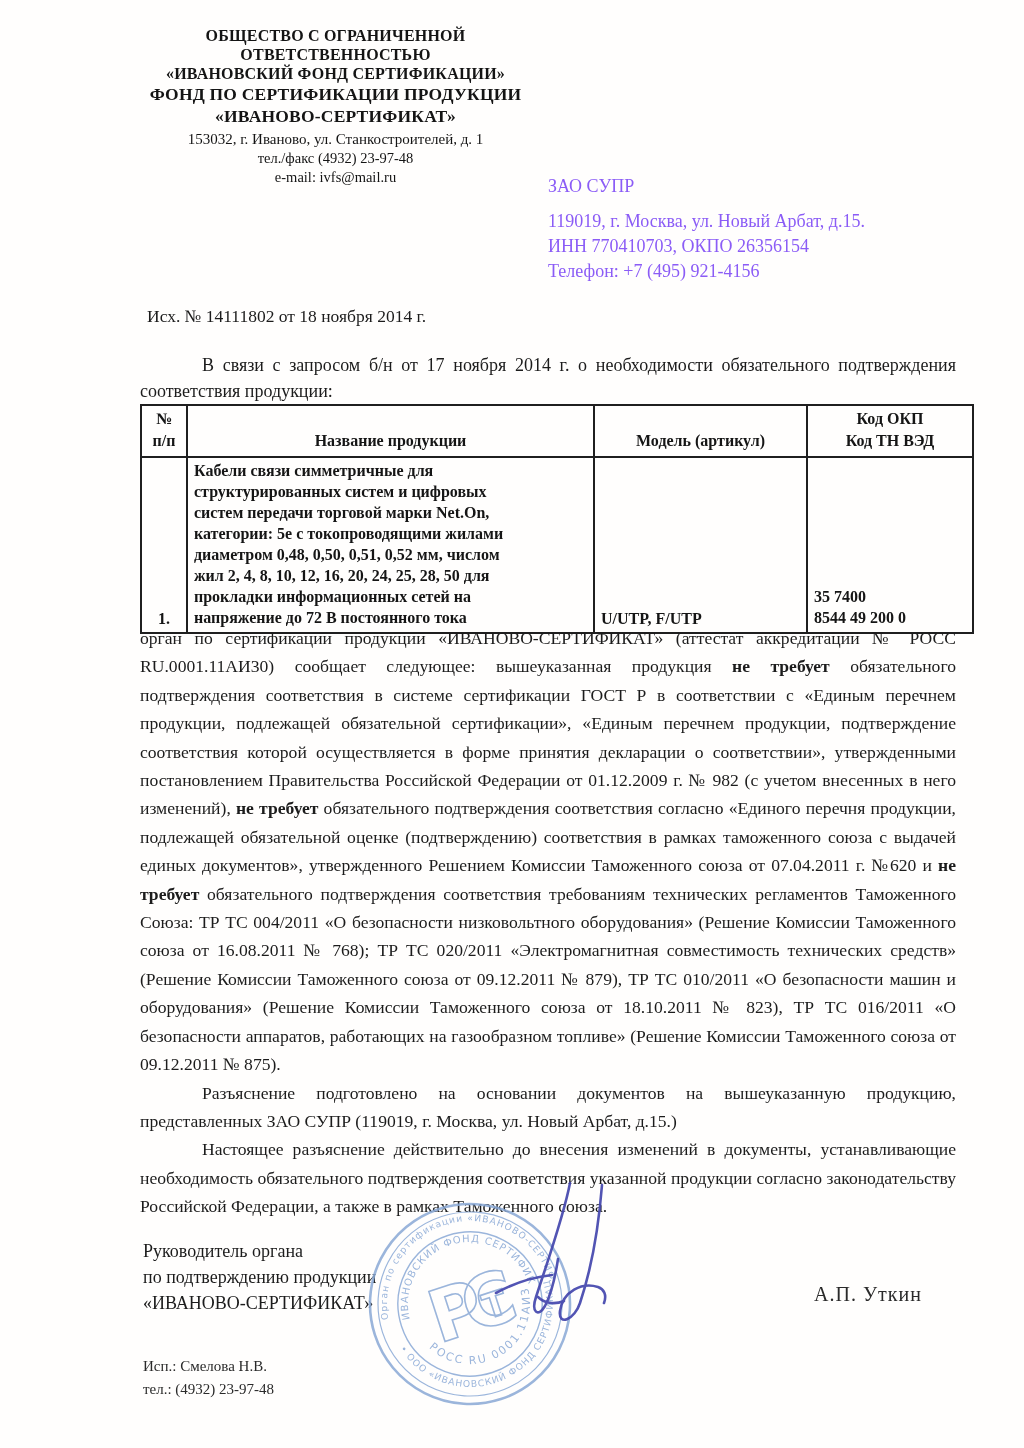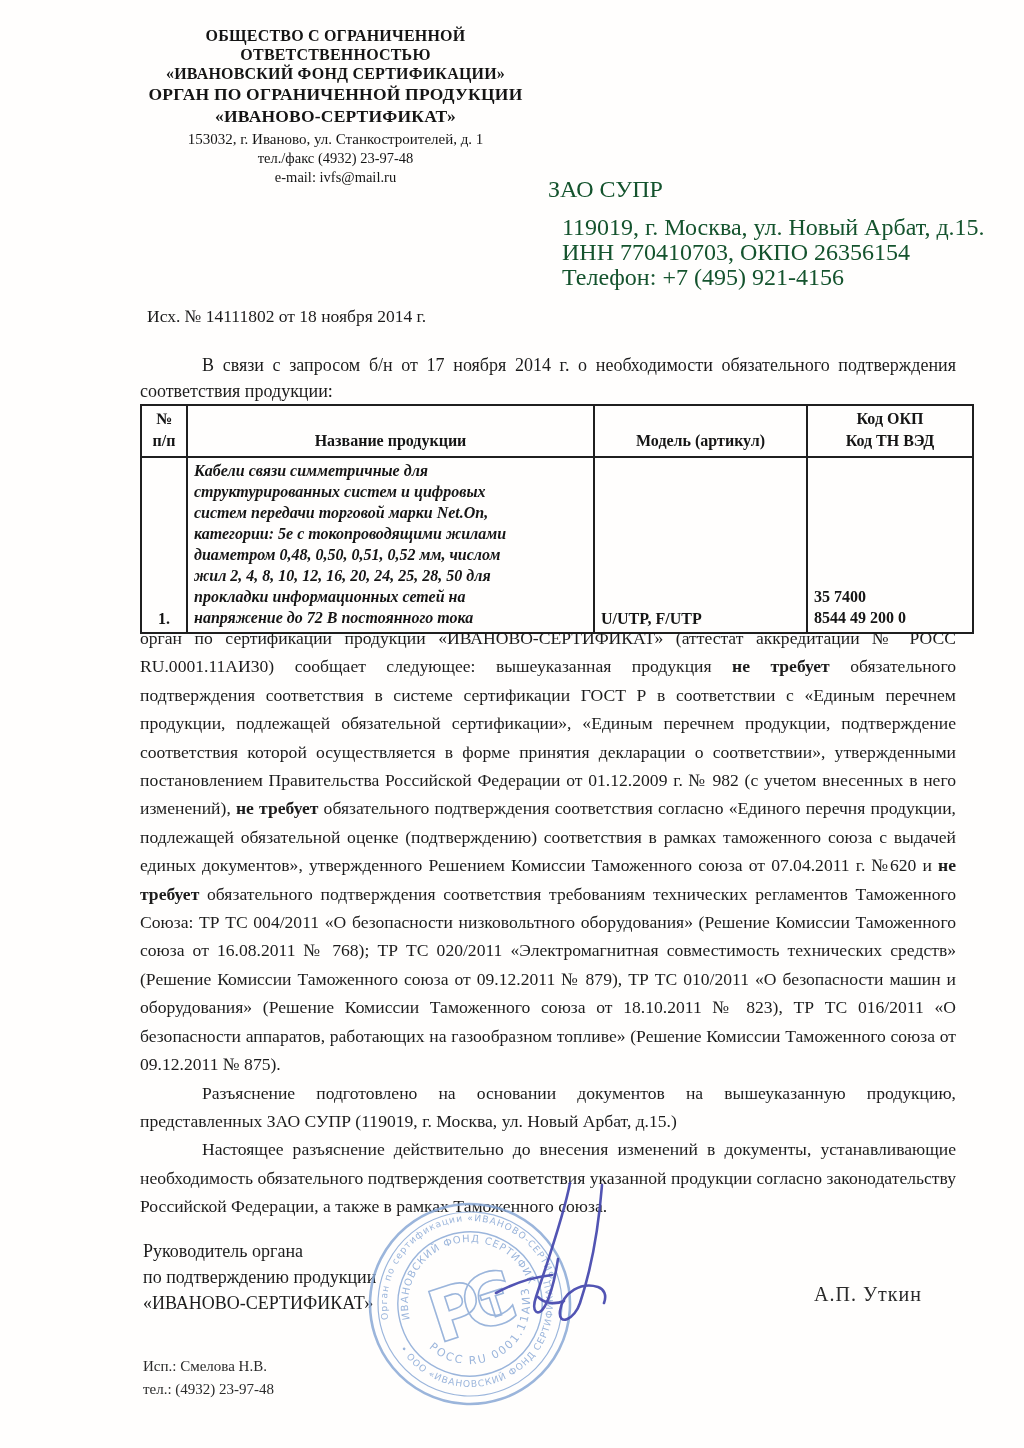--- a/index.html
+++ b/index.html
@@ -18,23 +18,23 @@
     position: absolute; left: 148px; top: 26px; width: 375px;
     text-align: center; color: #141414;
   }
   .lh-small  { font-weight: bold; font-size: 16px; line-height: 19px; letter-spacing: .2px; }
   .lh-big    { font-weight: bold; font-size: 17.5px; line-height: 22px; letter-spacing: .2px; }
   .lh-addr   { font-size: 15px; line-height: 20px; margin-top: 2px; }
   .lh-tel    { font-size: 14.5px; line-height: 19px; }
   .lh-mail   { font-size: 14.5px; line-height: 19px; }
 
   
-  .recipient { position: absolute; left: 548px; top: 176px; font-size: 24px; color: #14532d; }
+  .recipient { position: absolute; left: 548px; top: 176px; font-size: 18px; color: #8b5cf6; }
   .recipient .r-name { margin-bottom: 12px; }
-  .recipient .r-line { line-height: 25px; margin-left: 14px; }
+  .recipient .r-line { line-height: 25px; }
 
   
   .ref-line { position: absolute; left: 147px; top: 306px; font-size: 17.5px; color: #1c1c1c; }
 
   
   .intro {
     position: absolute; left: 140px; top: 352px; width: 816px;
     font-size: 18px; line-height: 26px; text-align: justify; text-indent: 62px;
     color: #1c1c1c;
   }
@@ -48,21 +48,21 @@
     border: 2px solid #1f1f1f; vertical-align: bottom;
     font-size: 16px; color: #151515; padding: 2px 6px 4px 6px;
   }
   th.c-num   { width: 46px;  }
   th.c-name  { width: 407px; }
   th.c-model { width: 213px; }
   th.c-code  { width: 166px; }
   .th-txt { font-weight: bold; text-align: center; white-space: pre-line; line-height: 22px; }
   .hdr-row th { height: 48px; }
   .cell-num  { text-align: center; font-weight: bold; }
-  .cell-name { font-weight: bold; white-space: pre-line; line-height: 21px; padding-top: 5px; font-style: italic; }
+  .cell-name { font-weight: bold; white-space: pre-line; line-height: 21px; padding-top: 5px; }
   .cell-model{ font-weight: bold; }
   .cell-code { font-weight: bold; white-space: pre-line; line-height: 21px; }
 
   
   .bodytext {
     position: absolute; left: 140px; top: 624px; width: 816px;
     font-size: 17.6px; line-height: 28.4px; text-align: justify; color: #1c1c1c;
   }
   .bodytext p.indent { text-indent: 62px; }
 
@@ -82,21 +82,21 @@
 </style>
 </head>
 <body>
 
 <div class="page">
 
   <div class="letterhead">
     <div class="lh-small">ОБЩЕСТВО С ОГРАНИЧЕННОЙ</div>
     <div class="lh-small">ОТВЕТСТВЕННОСТЬЮ</div>
     <div class="lh-small">«ИВАНОВСКИЙ ФОНД СЕРТИФИКАЦИИ»</div>
-    <div class="lh-big">ОРГАН ПО ОГРАНИЧЕННОЙ ПРОДУКЦИИ</div>
+    <div class="lh-big">ФОНД ПО СЕРТИФИКАЦИИ ПРОДУКЦИИ</div>
     <div class="lh-big">«ИВАНОВО-СЕРТИФИКАТ»</div>
     <div class="lh-addr">153032, г. Иваново, ул. Станкостроителей, д. 1</div>
     <div class="lh-tel">тел./факс (4932) 23-97-48</div>
     <div class="lh-mail">e-mail: ivfs@mail.ru</div>
   </div>
 
   <div class="recipient">
     <div class="r-name">ЗАО СУПР</div>
     <div class="r-line">119019, г. Москва, ул. Новый Арбат, д.15.</div>
     <div class="r-line">ИНН 770410703, ОКПО 26356154</div>

